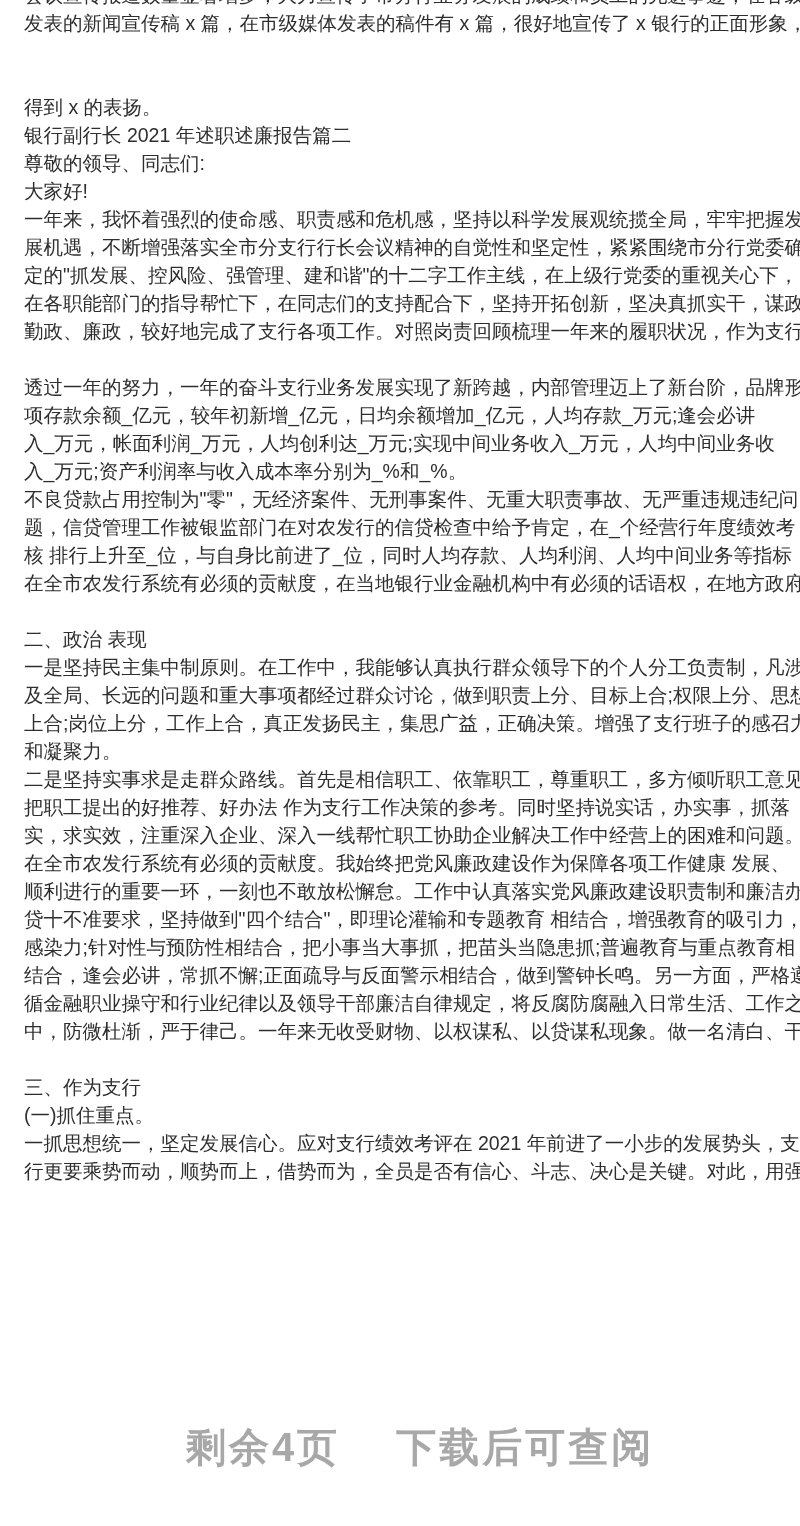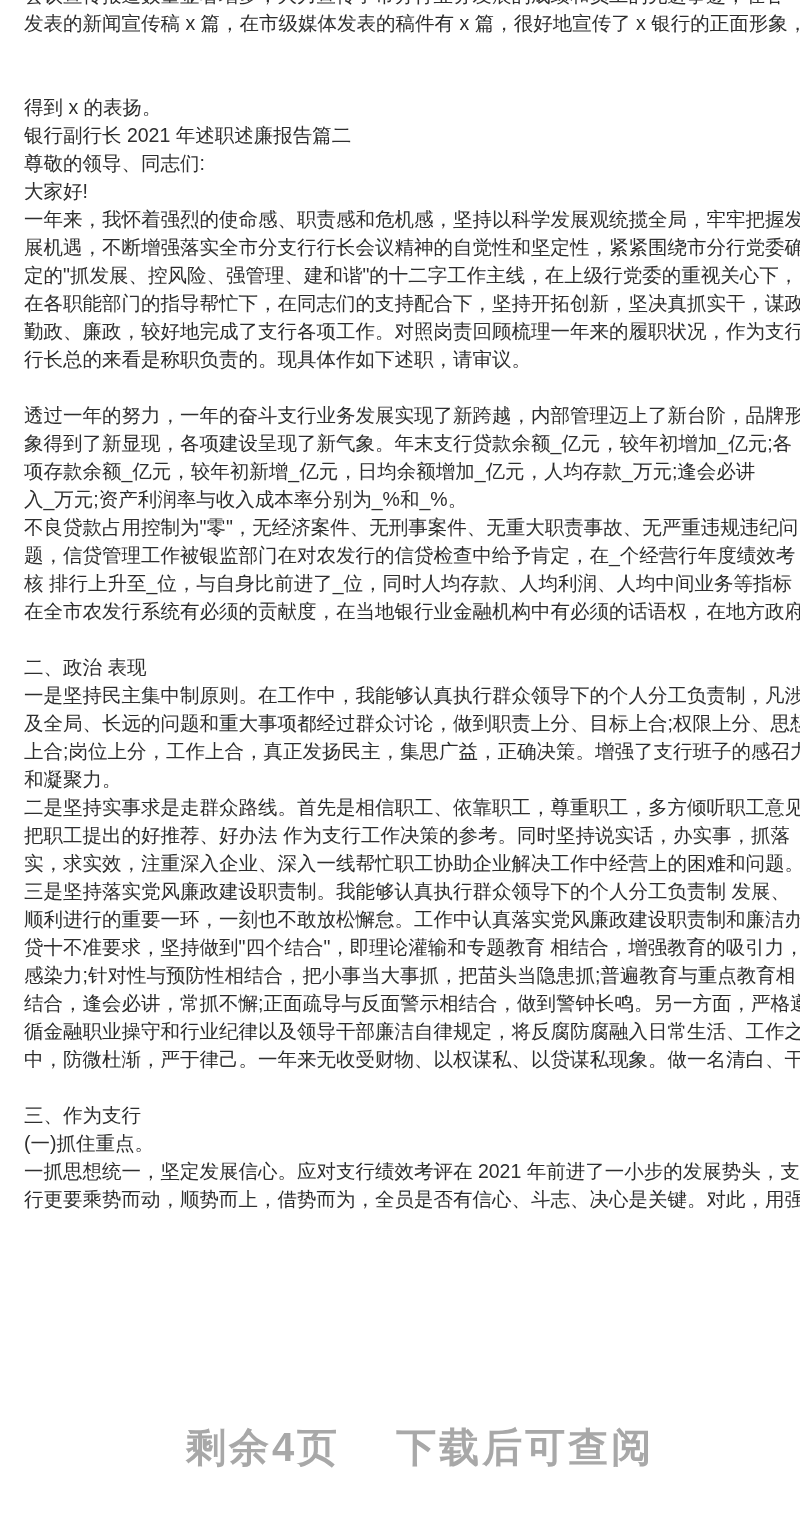--- a/index.html
+++ b/index.html
@@ -10,21 +10,20 @@
     background: #ffffff;
     overflow: hidden;
     font-family: "Liberation Sans", sans-serif;
   }
   .page {
     position: relative;
     width: 800px;
     height: 1526px;
     background: #ffffff;
     overflow: hidden;
-    border-radius: 28px;
   }
   .doc-lines {
     position: absolute;
     left: 24px;
     top: -19px;
     width: 762px;
     color: var(--text-color, #2e2e2e);
   }
   .line {
     height: 28px;
@@ -64,40 +63,39 @@
       <div class="line">&nbsp;</div>
       <div class="line">得到 x 的表扬。</div>
       <div class="line">银行副行长 2021 年述职述廉报告篇二</div>
       <div class="line">尊敬的领导、同志们:</div>
       <div class="line">大家好!</div>
       <div class="line">一年来，我怀着强烈的使命感、职责感和危机感，坚持以科学发展观统揽全局，牢牢把握发</div>
       <div class="line">展机遇，不断增强落实全市分支行行长会议精神的自觉性和坚定性，紧紧围绕市分行党委确</div>
       <div class="line">定的"抓发展、控风险、强管理、建和谐"的十二字工作主线，在上级行党委的重视关心下，</div>
       <div class="line">在各职能部门的指导帮忙下，在同志们的支持配合下，坚持开拓创新，坚决真抓实干，谋政、</div>
       <div class="line">勤政、廉政，较好地完成了支行各项工作。对照岗责回顾梳理一年来的履职状况，作为支行</div>
-      <div class="line">行长总的来看是称职负责的。现具体作如下述职，请审议。</div>
       <div class="line">&nbsp;</div>
       <div class="line">透过一年的努力，一年的奋斗支行业务发展实现了新跨越，内部管理迈上了新台阶，品牌形</div>
-      <div class="line">象得到了新显现，各项建设呈现了新气象。年末支行贷款余额_亿元，较年初增加_亿元;各</div>
       <div class="line">项存款余额_亿元，较年初新增_亿元，日均余额增加_亿元，人均存款_万元;逢会必讲</div>
+      <div class="line">入_万元，帐面利润_万元，人均创利达_万元;实现中间业务收入_万元，人均中间业务收</div>
       <div class="line">入_万元;资产利润率与收入成本率分别为_%和_%。</div>
       <div class="line">不良贷款占用控制为"零"，无经济案件、无刑事案件、无重大职责事故、无严重违规违纪问</div>
       <div class="line">题，信贷管理工作被银监部门在对农发行的信贷检查中给予肯定，在_个经营行年度绩效考</div>
       <div class="line">核 排行上升至_位，与自身比前进了_位，同时人均存款、人均利润、人均中间业务等指标</div>
       <div class="line">在全市农发行系统有必须的贡献度，在当地银行业金融机构中有必须的话语权，在地方政府</div>
       <div class="line">&nbsp;</div>
       <div class="line">二、政治 表现</div>
       <div class="line">一是坚持民主集中制原则。在工作中，我能够认真执行群众领导下的个人分工负责制，凡涉</div>
       <div class="line">及全局、长远的问题和重大事项都经过群众讨论，做到职责上分、目标上合;权限上分、思想</div>
       <div class="line">上合;岗位上分，工作上合，真正发扬民主，集思广益，正确决策。增强了支行班子的感召力</div>
       <div class="line">和凝聚力。</div>
       <div class="line">二是坚持实事求是走群众路线。首先是相信职工、依靠职工，尊重职工，多方倾听职工意见 ，</div>
       <div class="line">把职工提出的好推荐、好办法 作为支行工作决策的参考。同时坚持说实话，办实事，抓落</div>
       <div class="line">实，求实效，注重深入企业、深入一线帮忙职工协助企业解决工作中经营上的困难和问题。</div>
-      <div class="line">三是坚持落实党风廉政建设职责制。我能够认真执行群众领导下的个人分工负责制 发展、</div>
+      <div class="line">在全市农发行系统有必须的贡献度。我始终把党风廉政建设作为保障各项工作健康 发展、</div>
       <div class="line">顺利进行的重要一环，一刻也不敢放松懈怠。工作中认真落实党风廉政建设职责制和廉洁办</div>
       <div class="line">贷十不准要求，坚持做到"四个结合"，即理论灌输和专题教育 相结合，增强教育的吸引力，</div>
       <div class="line">感染力;针对性与预防性相结合，把小事当大事抓，把苗头当隐患抓;普遍教育与重点教育相</div>
       <div class="line">结合，逢会必讲，常抓不懈;正面疏导与反面警示相结合，做到警钟长鸣。另一方面，严格遵</div>
       <div class="line">循金融职业操守和行业纪律以及领导干部廉洁自律规定，将反腐防腐融入日常生活、工作之</div>
       <div class="line">中，防微杜渐，严于律己。一年来无收受财物、以权谋私、以贷谋私现象。做一名清白、干</div>
       <div class="line">&nbsp;</div>
       <div class="line">三、作为支行</div>
       <div class="line">(一)抓住重点。</div>
       <div class="line">一抓思想统一，坚定发展信心。应对支行绩效考评在 2021 年前进了一小步的发展势头，支</div>

